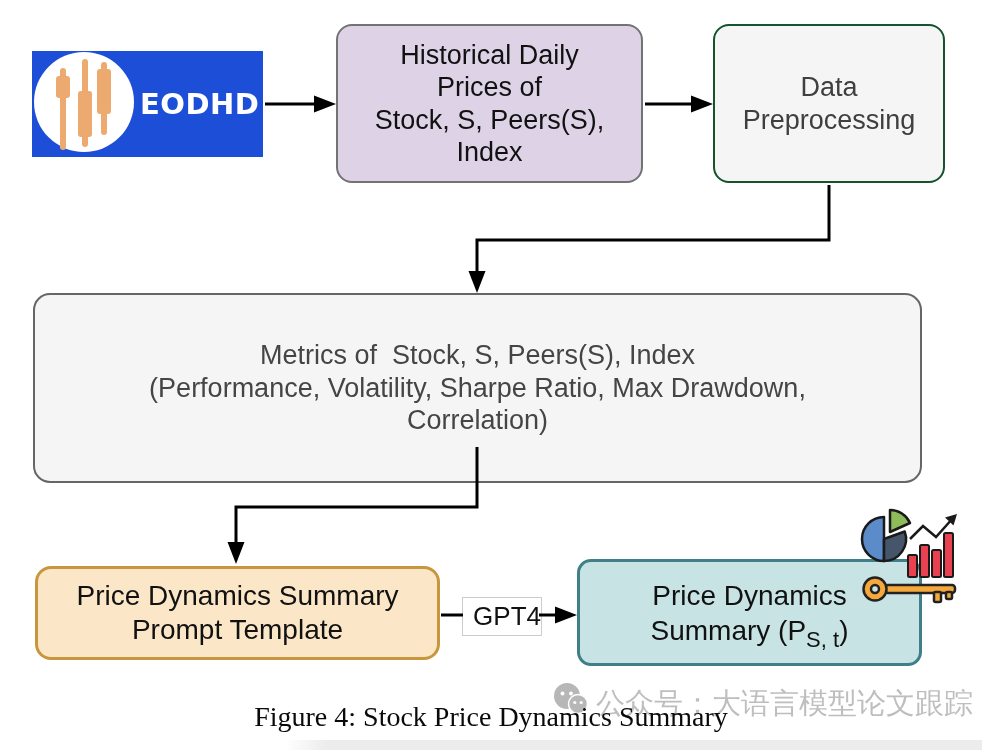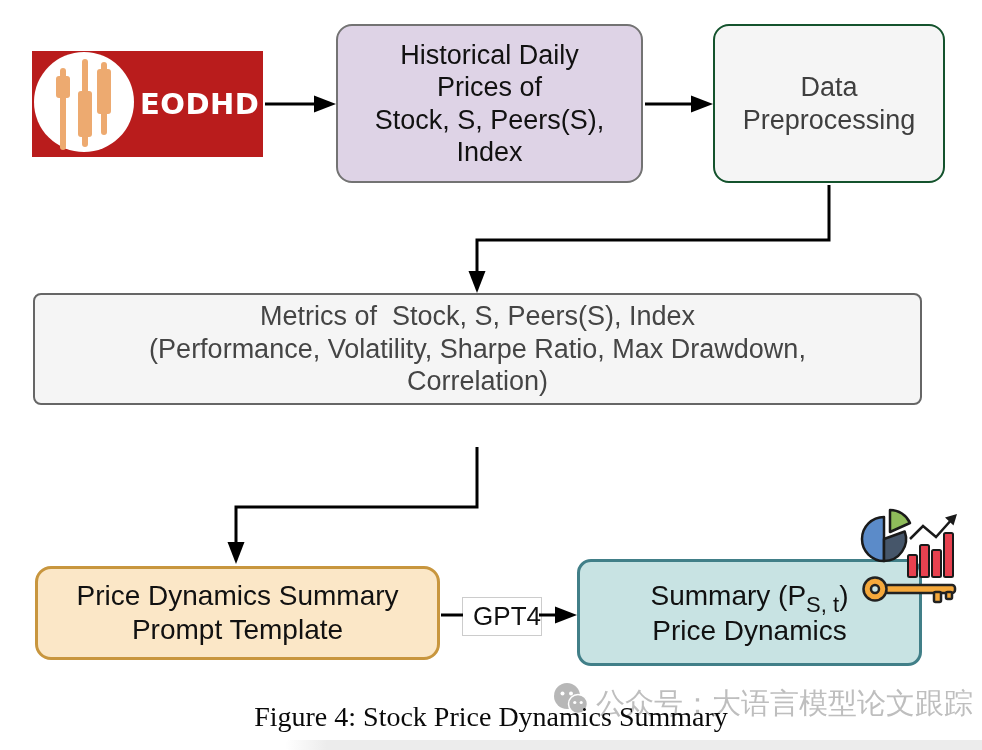--- a/index.html
+++ b/index.html
@@ -19,38 +19,38 @@
     left:336px;top:24px;width:307px;height:159px;
     background:#ded3e6;border:2px solid #737373;border-radius:16px;
     font-size:27px;color:#111;
   }
   .node-preprocessing{
     left:713px;top:24px;width:232px;height:159px;
     background:#f5f5f5;border:2px solid #14532d;border-radius:16px;
     font-size:27px;color:#3f3f3f;
   }
   .node-metrics{
-    left:33px;top:293px;width:889px;height:112px;
-    background:#f5f5f5;border:2px solid #666666;border-radius:8px;
+    left:33px;top:293px;width:889px;height:190px;
+    background:#f5f5f5;border:2px solid #666666;border-radius:17px;
     font-size:27px;color:#454545;
   }
   .node-prompt{
     left:35px;top:566px;width:405px;height:94px;
     background:#fbe7c7;border:3px solid #c8963e;border-radius:16px;
     font-size:28px;color:#111;
   }
   .node-summary{
     left:577px;top:559px;width:345px;height:107px;
     background:#c8e3e3;border:3px solid #417f88;border-radius:14px;
     font-size:28px;color:#111;flex-direction:column;line-height:1.25;
   }
   .node-summary .sub{font-size:22px;position:relative;top:7px;}
   
   .logo{
-    left:32px;top:51px;width:231px;height:106px;background:#b91c1c;
+    left:32px;top:51px;width:231px;height:106px;background:#1d4ed8;
     display:flex;align-items:center;z-index:1;
   }
   .logo-text{
     color:#ffffff;font-family:"DejaVu Sans",sans-serif;font-weight:800;
     font-size:29px;line-height:1.12;letter-spacing:0.5px;margin-left:4px;
   }
   
   .gpt4-label{
     left:462px;top:597px;width:78px;height:37px;background:#ffffff;
     border:1px solid #cccccc;display:flex;align-items:center;justify-content:flex-end;
@@ -117,24 +117,24 @@
 (Performance, Volatility, Sharpe Ratio, Max Drawdown,
 Correlation)</div>
 </div>
 
 <div class="node node-prompt">
   <div class="node-text">Price Dynamics Summary
 Prompt Template</div>
 </div>
 
 <div class="node node-summary">
+  <div>Price Dynamics</div>
   <div>
     <span>Summary (P</span><span class="sub">S, t</span><span>)</span>
   </div>
-  <div>Price Dynamics</div>
 </div>
 
 <div class="abs gpt4-label">
   <span>GPT4</span>
 </div>
 
 <svg class="abs wires" width="982" height="750" viewBox="0 0 982 750">
   <g stroke="#000000" stroke-width="3" fill="none">
     <path d="M265,104 L316,104"></path>
     <path d="M645,104 L693,104"></path>

